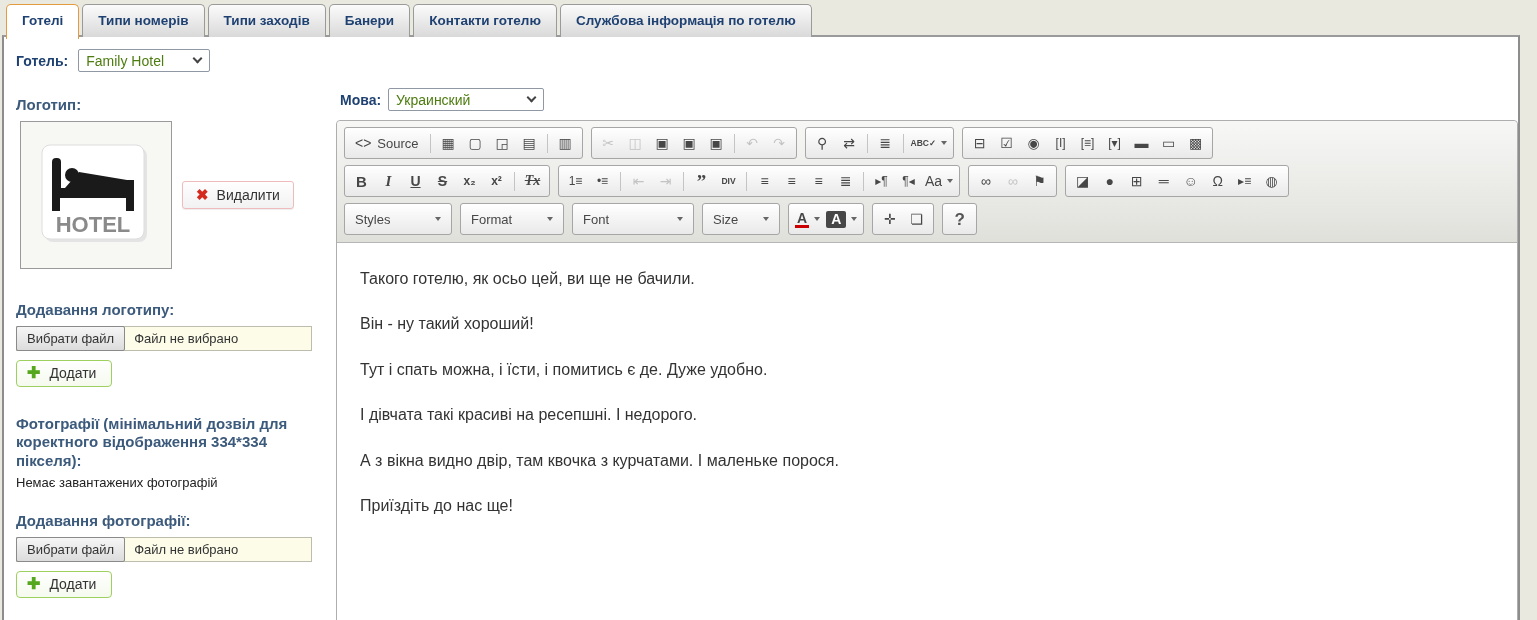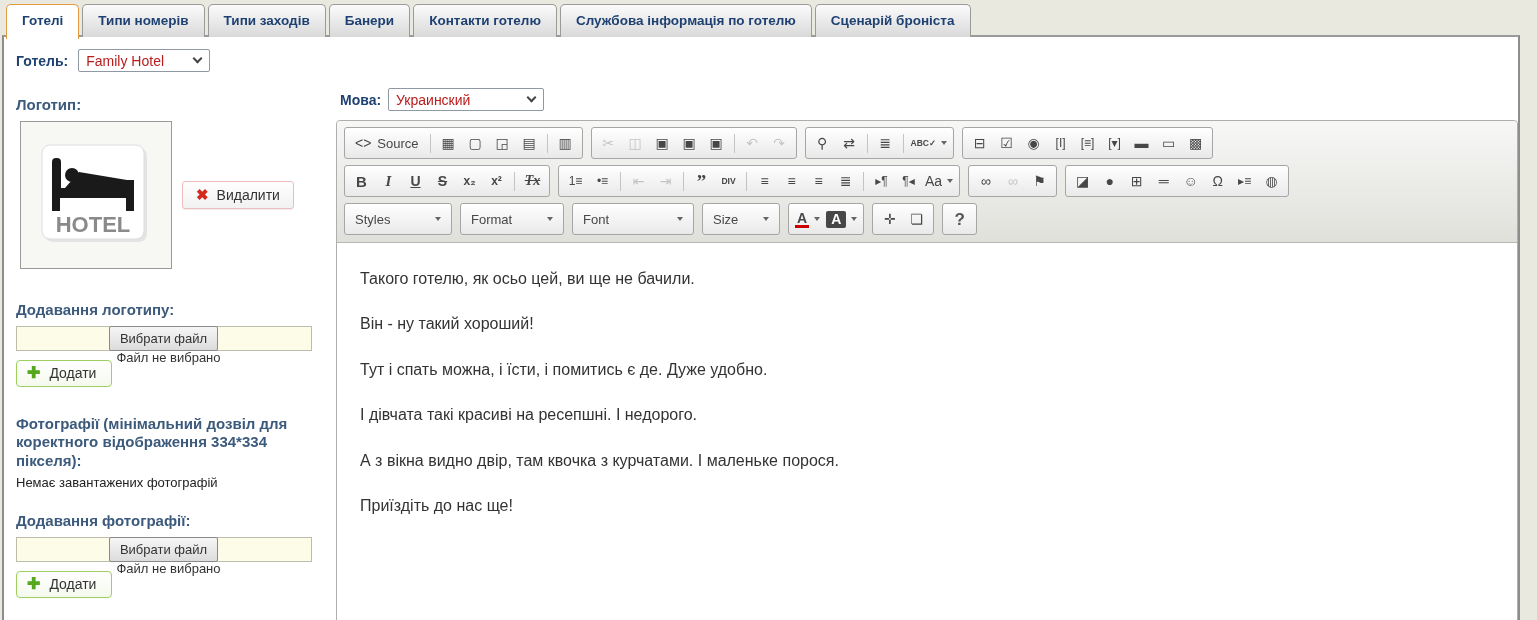--- a/index.html
+++ b/index.html
@@ -27,38 +27,38 @@
   .panel {
     margin-left:2px; width:1518px; height:660px;
     background:#fff; border:2px solid #8d8d8d; border-top:2px solid #9a9a9a;
     position:relative; z-index:1;
   }
   .hotel-row { display:flex; align-items:center; gap:10px; padding:12px 0 0 12px; }
   .navy-label { font-weight:bold; color:#1e4172; font-size:14px; }
   .sel {
     display:inline-flex; align-items:center; justify-content:space-between;
     border:1px solid #8f98a3; background:#fff; border-radius:2px;
-    height:23px; padding:0 7px; font-size:14px; color:#b91c1c; cursor:pointer;
+    height:23px; padding:0 7px; font-size:14px; color:#4d7c0f; cursor:pointer;
   }
   .chev { width:7px; height:7px; border-right:2px solid #444; border-bottom:2px solid #444;
           transform:rotate(45deg); margin:-4px 1px 0 12px; flex:none; }
   .cols { display:flex; align-items:flex-start; }
   
   .leftcol { width:332px; flex:none; padding:10px 12px 0 12px; }
   .heading { color:#3c5a7c; font-size:15px; font-weight:bold; margin:0 0 6px; line-height:1.25; }
   .logo-row { display:flex; align-items:center; gap:10px; margin:4px 0 0 4px; }
   .logo-box { width:152px; height:148px; border:1px solid #9a9a9a; background:#f7f7f4;
               display:flex; align-items:center; justify-content:center; flex:none; }
   .delete-btn { display:inline-flex; align-items:center; gap:8px;
     border:1px solid #eebcbc; border-radius:3px; background:linear-gradient(#ffffff,#f2f2f2);
     padding:5px 13px; font-size:14px; color:#333; cursor:pointer; box-shadow:0 1px 1px rgba(0,0,0,.07); }
   .x-icon { color:#d42a1e; font-weight:bold; font-size:15px; line-height:1; }
   .sec { margin-top:32px; }
   .file-input { display:flex; align-items:center; width:296px; height:25px;
-    border:1px solid #bdbdae; background:#fcfce9; margin:2px 0 0;flex-direction:column; }
+    border:1px solid #bdbdae; background:#fcfce9; margin:2px 0 0; }
   .file-btn { flex:none; height:25px; margin:-1px 0 -1px -1px; padding:0 10px;
     border:1px solid #8a8a8a; border-radius:2px; background:linear-gradient(#f6f6f6,#dcdcdc);
     font-size:13px; color:#333; display:flex; align-items:center; cursor:pointer; }
   .file-text { font-size:13px; color:#333; padding-left:9px; white-space:nowrap; }
   .add-btn { display:inline-flex; align-items:center; gap:9px; margin-top:9px;
     border:1px solid #9ed05f; border-radius:4px; background:linear-gradient(#ffffff,#f5faee);
     padding:4px 15px 5px 10px; font-size:14px; color:#333; cursor:pointer; }
   .plus-icon { color:#55a71d; font-size:16px; font-weight:bold; line-height:1; }
   .plain { font-size:13px; color:#222; margin:2px 0 0; }
   
@@ -106,21 +106,20 @@
 </head>
 <body>
 
 <div class="tabbar" data-name="tab-bar">
     <div class="tab active" data-name="tab-1-active">Готелі</div>
     <div class="tab" data-name="tab-2">Типи номерів</div>
     <div class="tab" data-name="tab-3">Типи заходів</div>
     <div class="tab" data-name="tab-4">Банери</div>
     <div class="tab" data-name="tab-5">Контакти готелю</div>
     <div class="tab" data-name="tab-6">Службова інформація по готелю</div>
-    <div class="tab" data-name="tab-7">Сценарій броніста</div>
   </div>
 
 <div class="panel" data-name="hotel-settings-panel">
 
   <div class="hotel-row" data-name="hotel-selector-row">
     <span class="navy-label" data-name="hotel-select-label">Готель:</span>
     <span class="sel" style="min-width:132px" data-name="hotel-select">
       <span data-name="hotel-select-value">Family Hotel</span>
       <span class="chev" data-name="chevron-down-icon"></span>
     </span>

